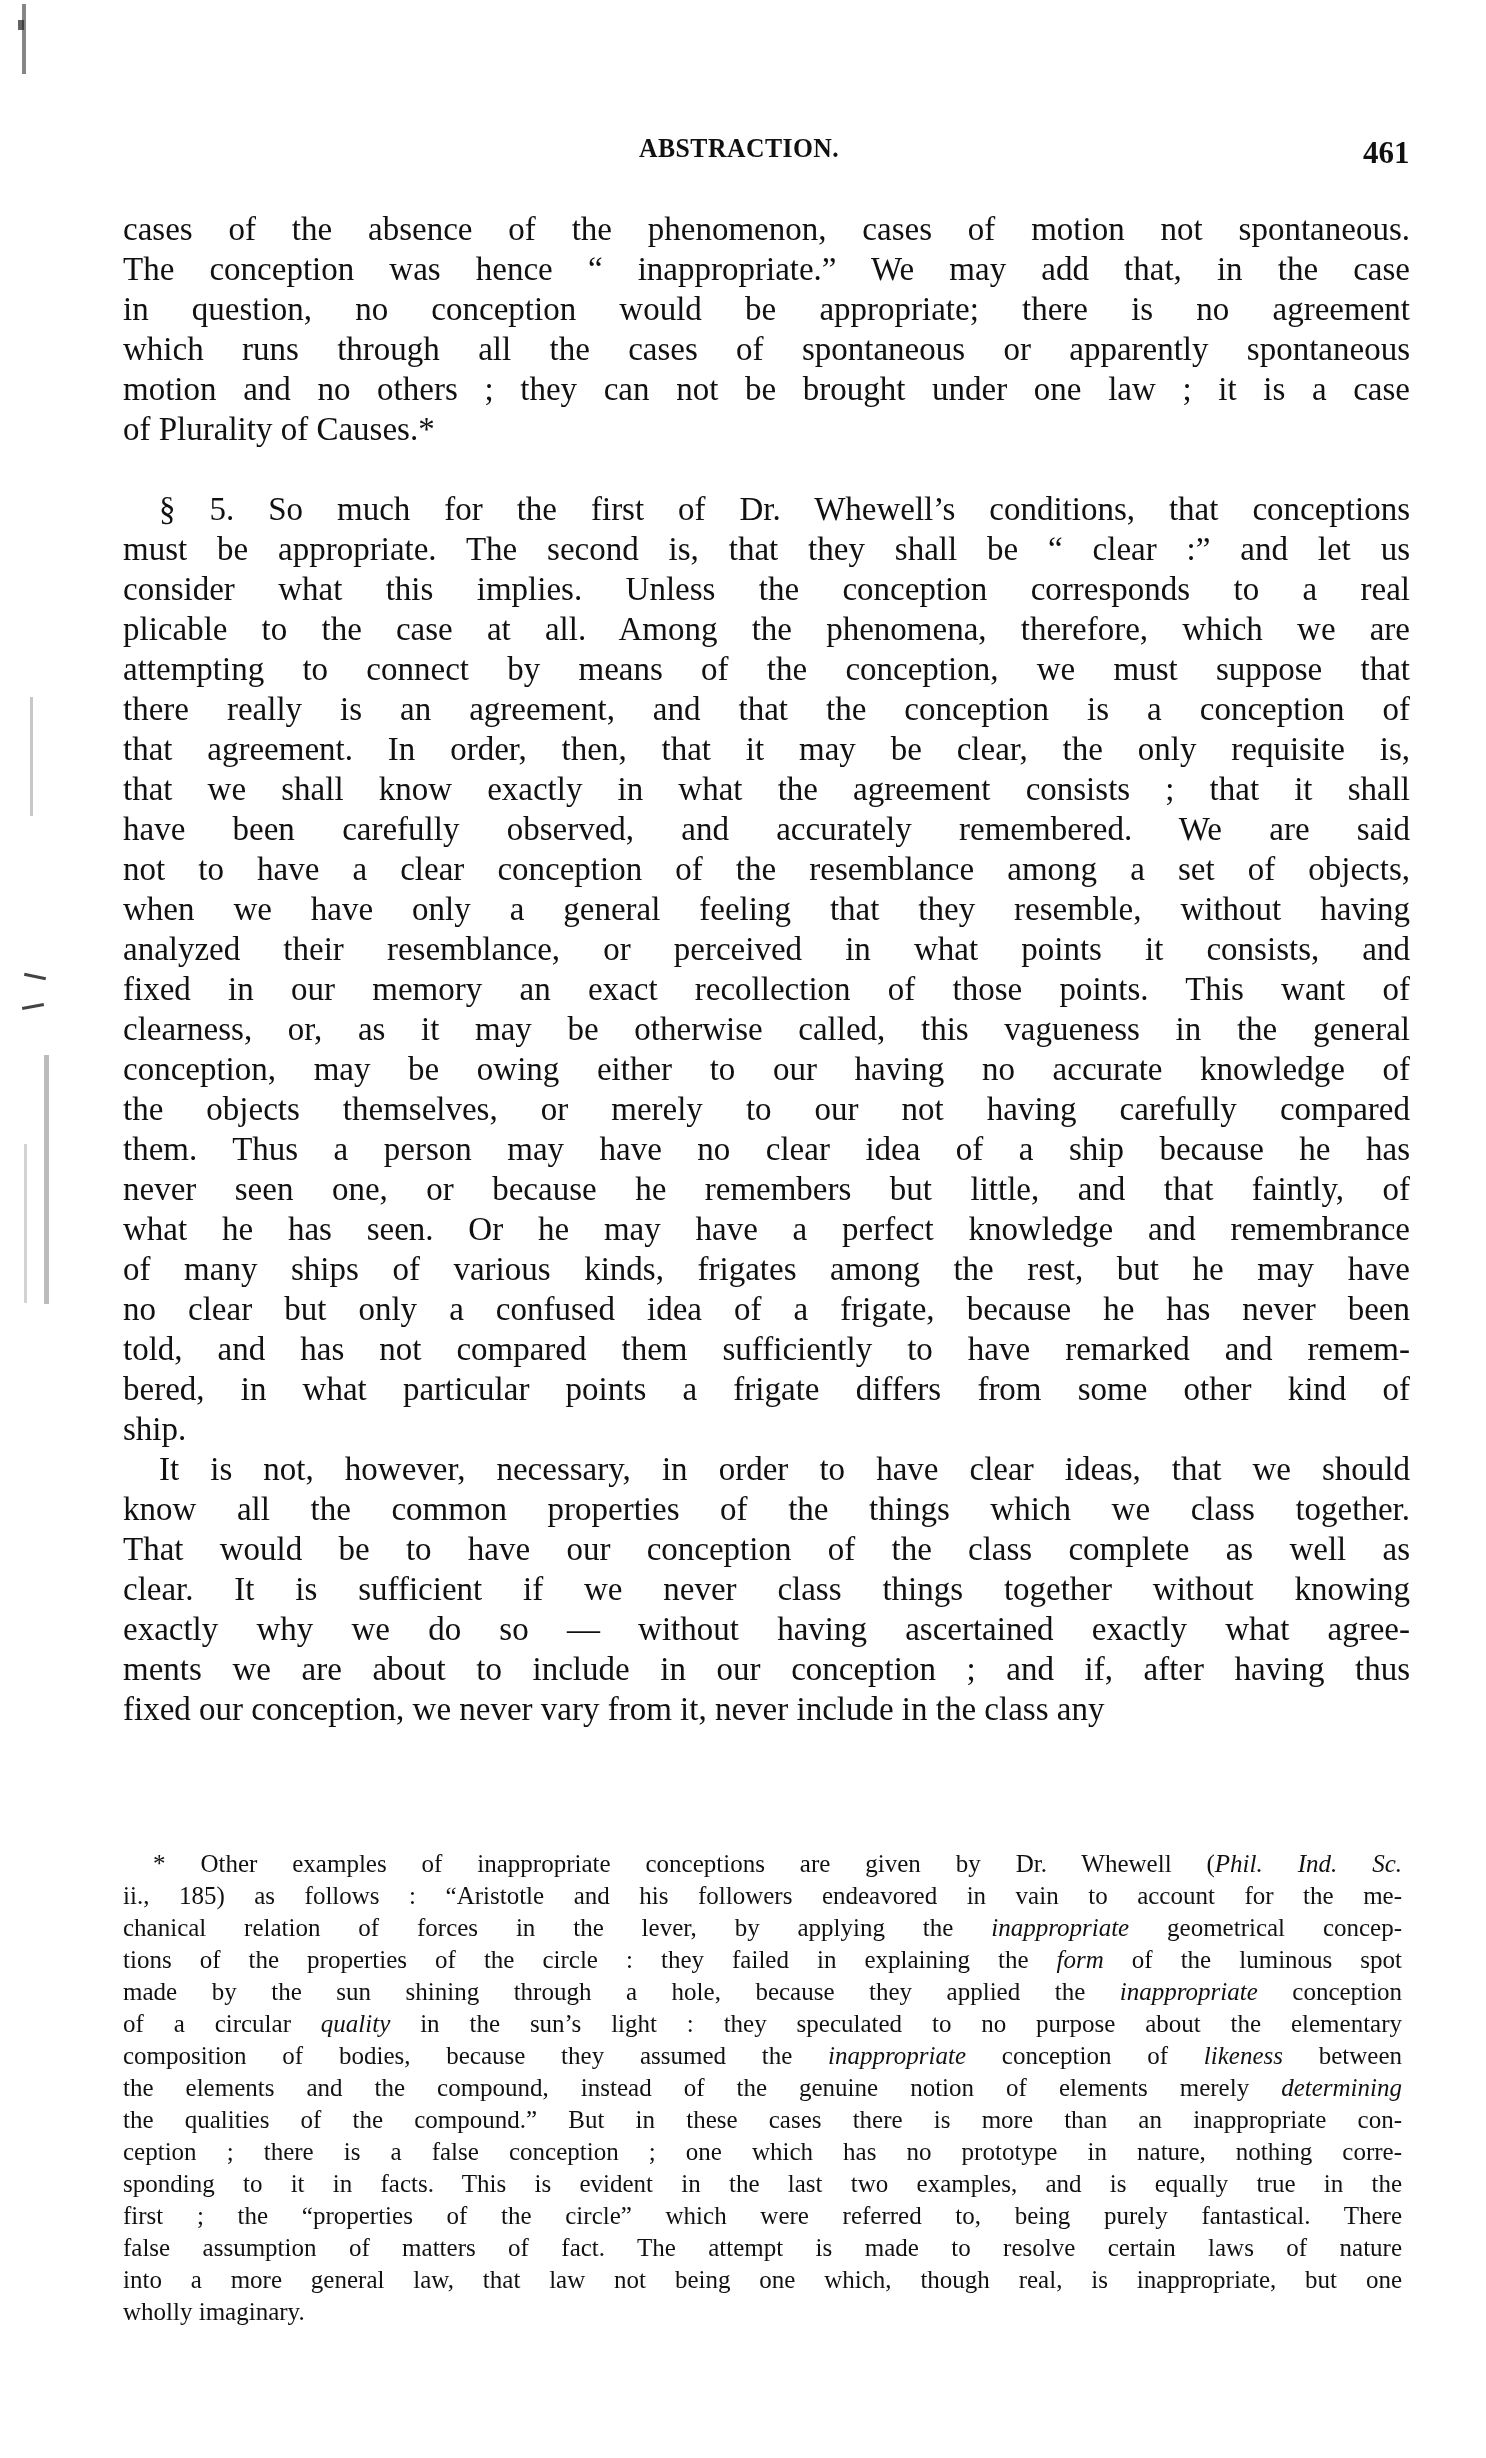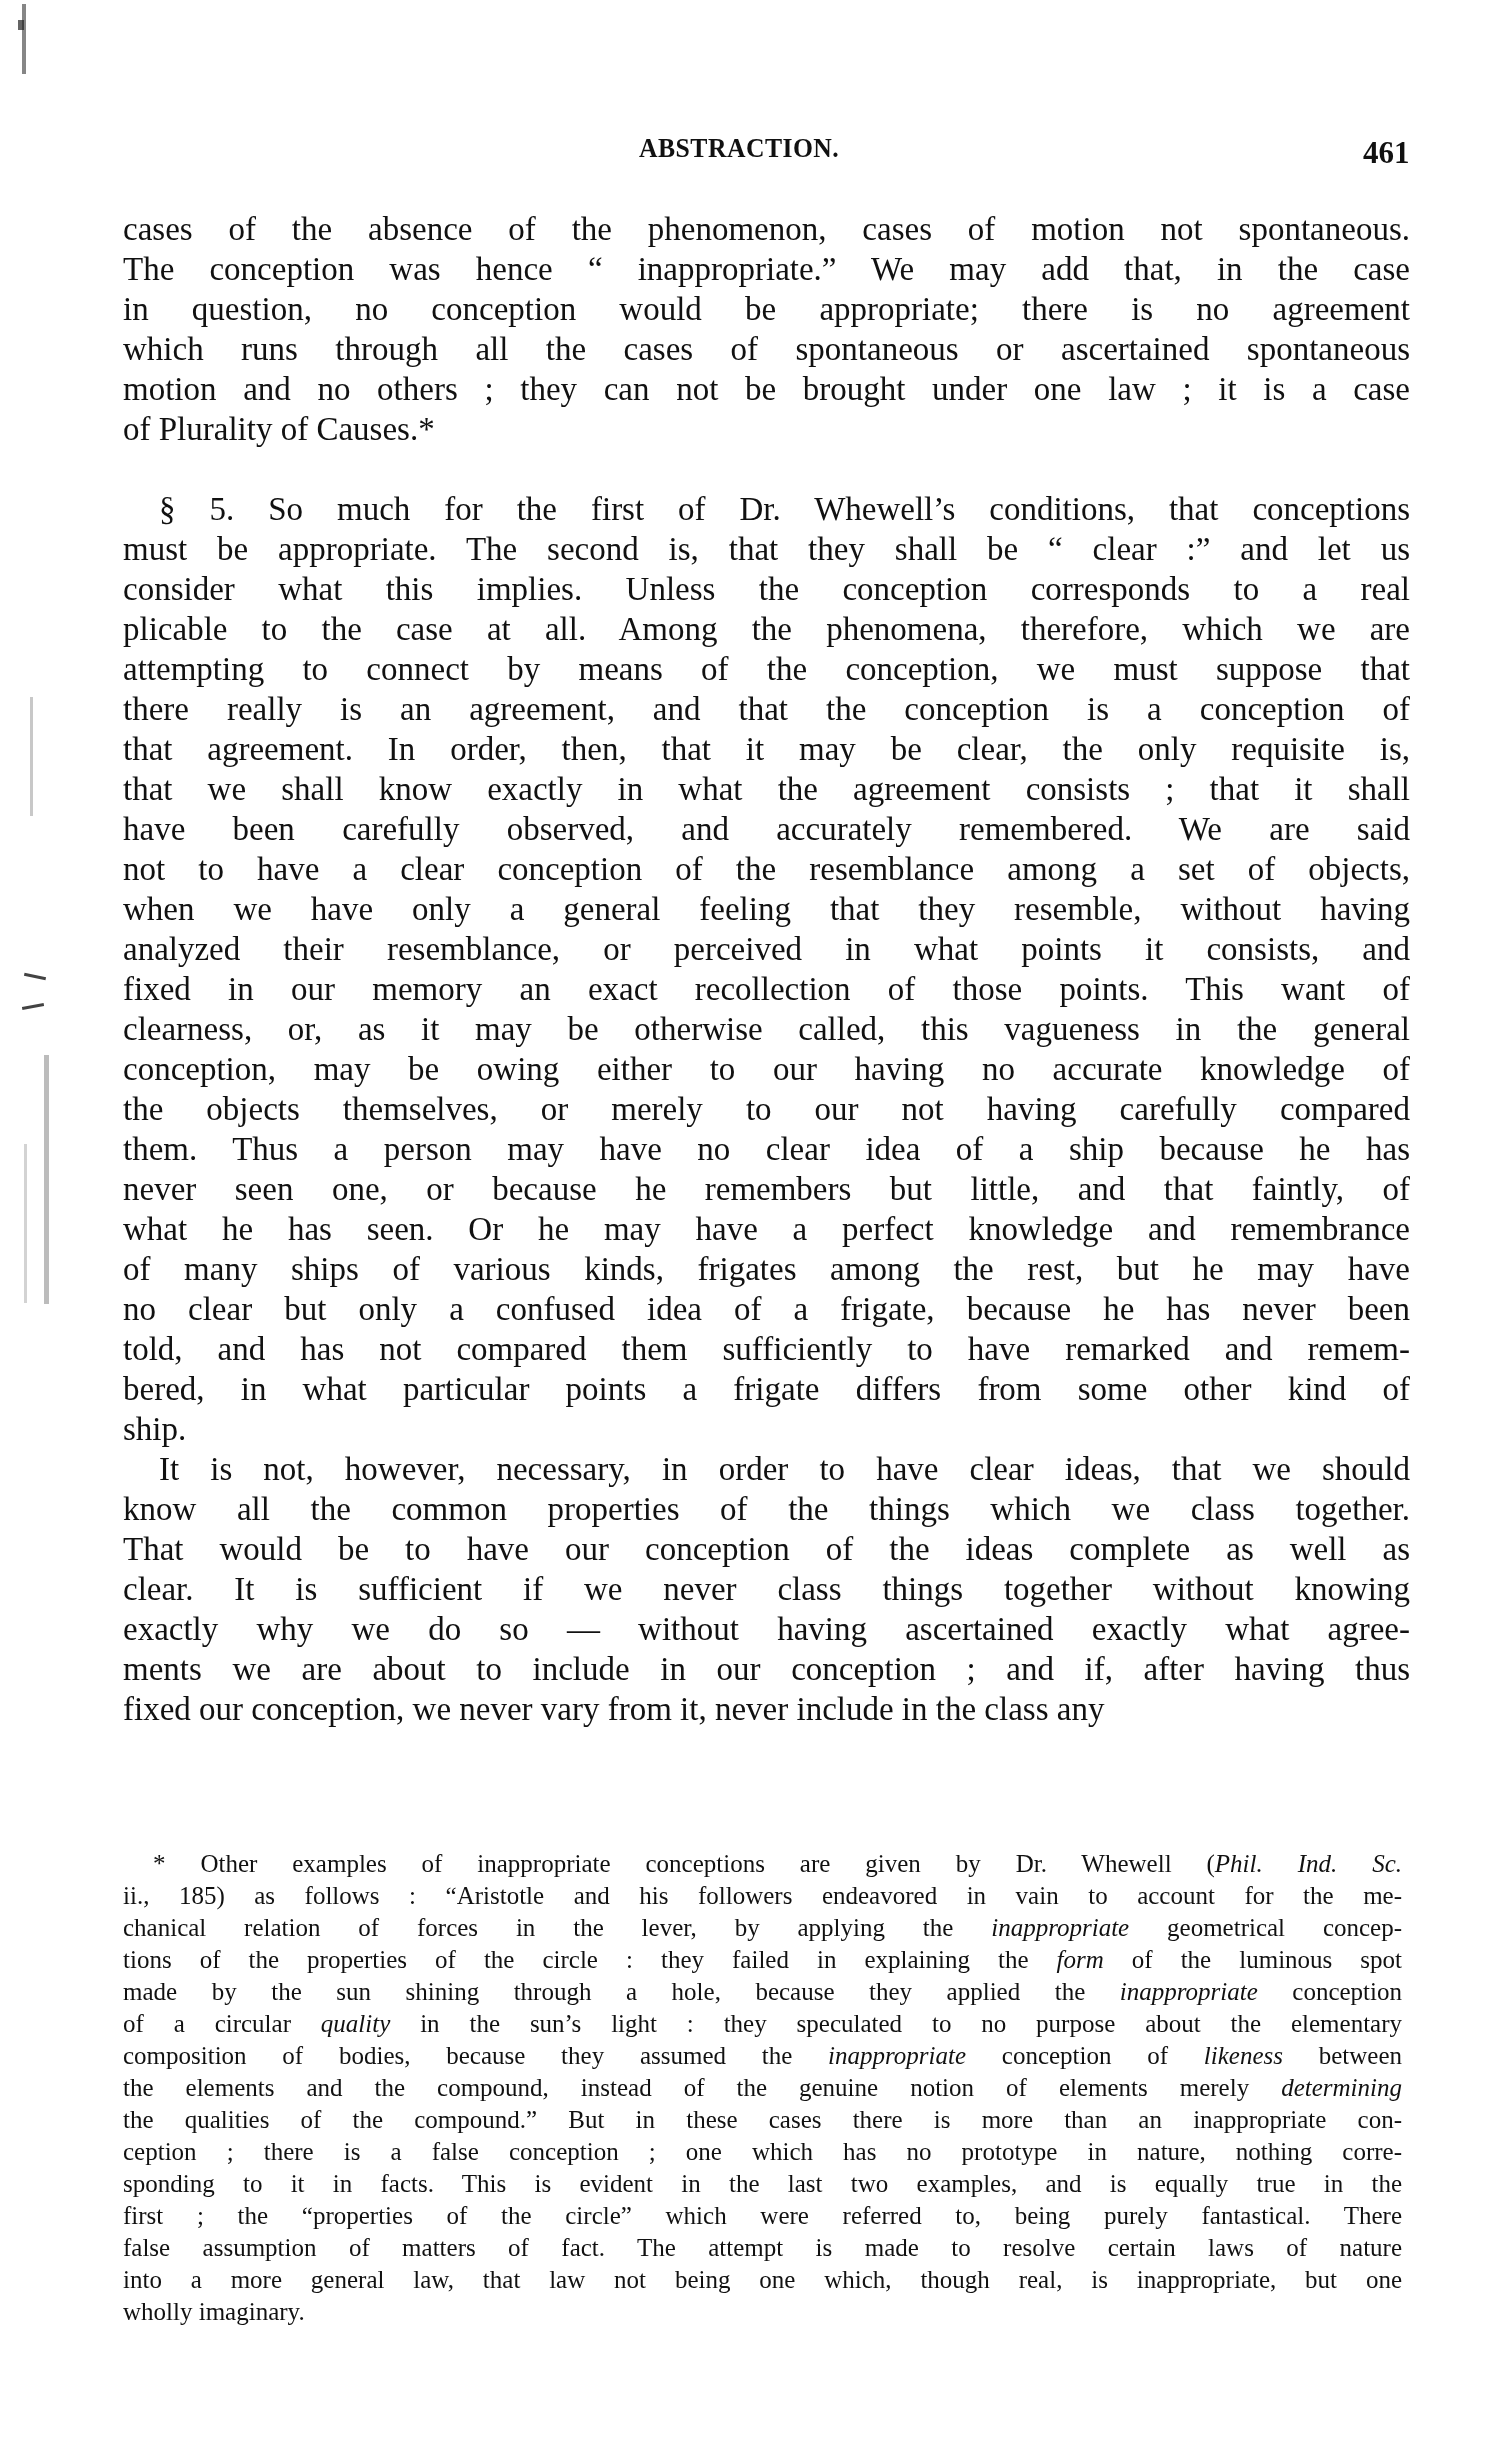--- a/index.html
+++ b/index.html
@@ -45,21 +45,21 @@
   <div class="running-head">
     <span class="running-title">ABSTRACTION.</span>
     <span class="page-number">461</span>
   </div>
 
   <div class="body-text" id="body-text">
       <div>
         <span class="line" style="display: block;">cases of the absence of the phenomenon, cases of motion not spontaneous.</span>
         <span class="line" style="display: block;">The conception was hence “ inappropriate.”  We may add that, in the case</span>
         <span class="line" style="display: block;">in question, no conception would be appropriate; there is no agreement</span>
-        <span class="line" style="display: block;">which runs through all the cases of spontaneous or ascertained spontaneous</span>
+        <span class="line" style="display: block;">which runs through all the cases of spontaneous or apparently spontaneous</span>
         <span class="line" style="display: block;">motion and no others ; they can not be brought under one law ; it is a case</span>
         <span class="line last" style="display: block;">of Plurality of Causes.*</span>
       </div>
       <div class="para-gap"></div>
       <div>
         <span class="line indent" style="display: block;">§ 5. So much for the first of Dr. Whewell’s conditions, that conceptions</span>
         <span class="line" style="display: block;">must be appropriate.  The second is, that they shall be “ clear :” and let us</span>
         <span class="line" style="display: block;">consider what this implies.  Unless the conception corresponds to a real</span>
         <span class="line" style="display: block;">plicable to the case at all.  Among the phenomena, therefore, which we are</span>
         <span class="line" style="display: block;">attempting to connect by means of the conception, we must suppose that</span>
@@ -79,21 +79,21 @@
         <span class="line" style="display: block;">what he has seen.  Or he may have a perfect knowledge and remembrance</span>
         <span class="line" style="display: block;">of many ships of various kinds, frigates among the rest, but he may have</span>
         <span class="line" style="display: block;">no clear but only a confused idea of a frigate, because he has never been</span>
         <span class="line" style="display: block;">told, and has not compared them sufficiently to have remarked and remem-</span>
         <span class="line" style="display: block;">bered, in what particular points a frigate differs from some other kind of</span>
         <span class="line last" style="display: block;">ship.</span>
       </div>
       <div>
         <span class="line indent" style="display: block;">It is not, however, necessary, in order to have clear ideas, that we should</span>
         <span class="line" style="display: block;">know all the common properties of the things which we class together.</span>
-        <span class="line" style="display: block;">That would be to have our conception of the ideas complete as well as</span>
+        <span class="line" style="display: block;">That would be to have our conception of the class complete as well as</span>
         <span class="line" style="display: block;">clear.  It is sufficient if we never class things together without knowing</span>
         <span class="line" style="display: block;">exactly why we do so — without having ascertained exactly what agree-</span>
         <span class="line" style="display: block;">ments we are about to include in our conception ; and if, after having thus</span>
         <span class="line last" style="display: block;">fixed our conception, we never vary from it, never include in the class any</span>
       </div>
     </div>
 
   <div class="footnote" id="footnote">
       <span class="fline indent" style="display: block;"><span>* Other examples of inappropriate conceptions are given by Dr. Whewell (</span><span class="it">Phil. Ind. Sc.</span></span>
       <span class="fline" style="display: block;"><span>ii., 185) as follows : “Aristotle and his followers endeavored in vain to account for the me-</span></span>

